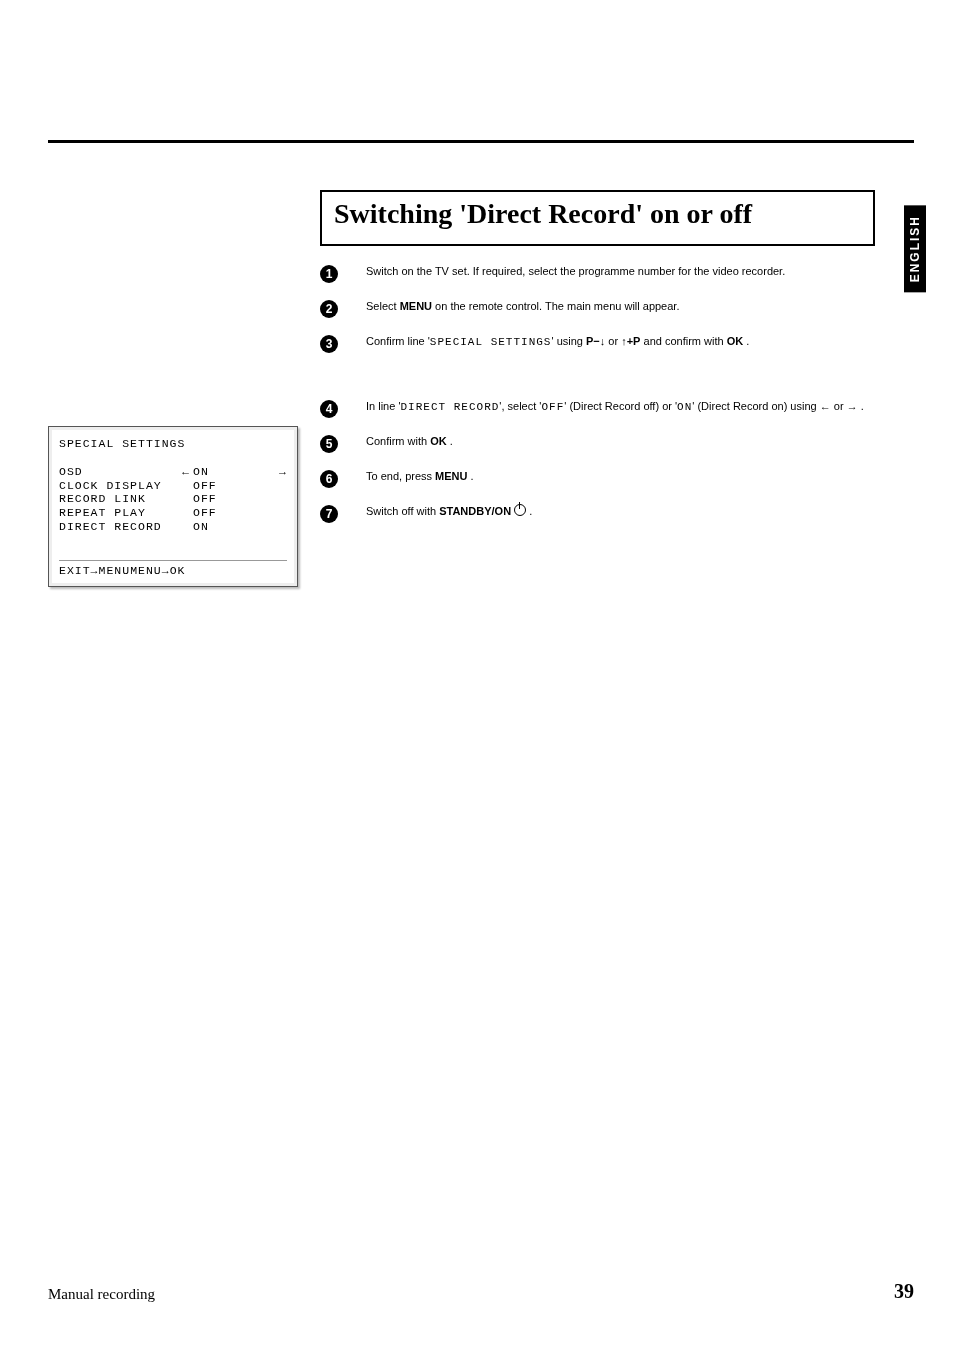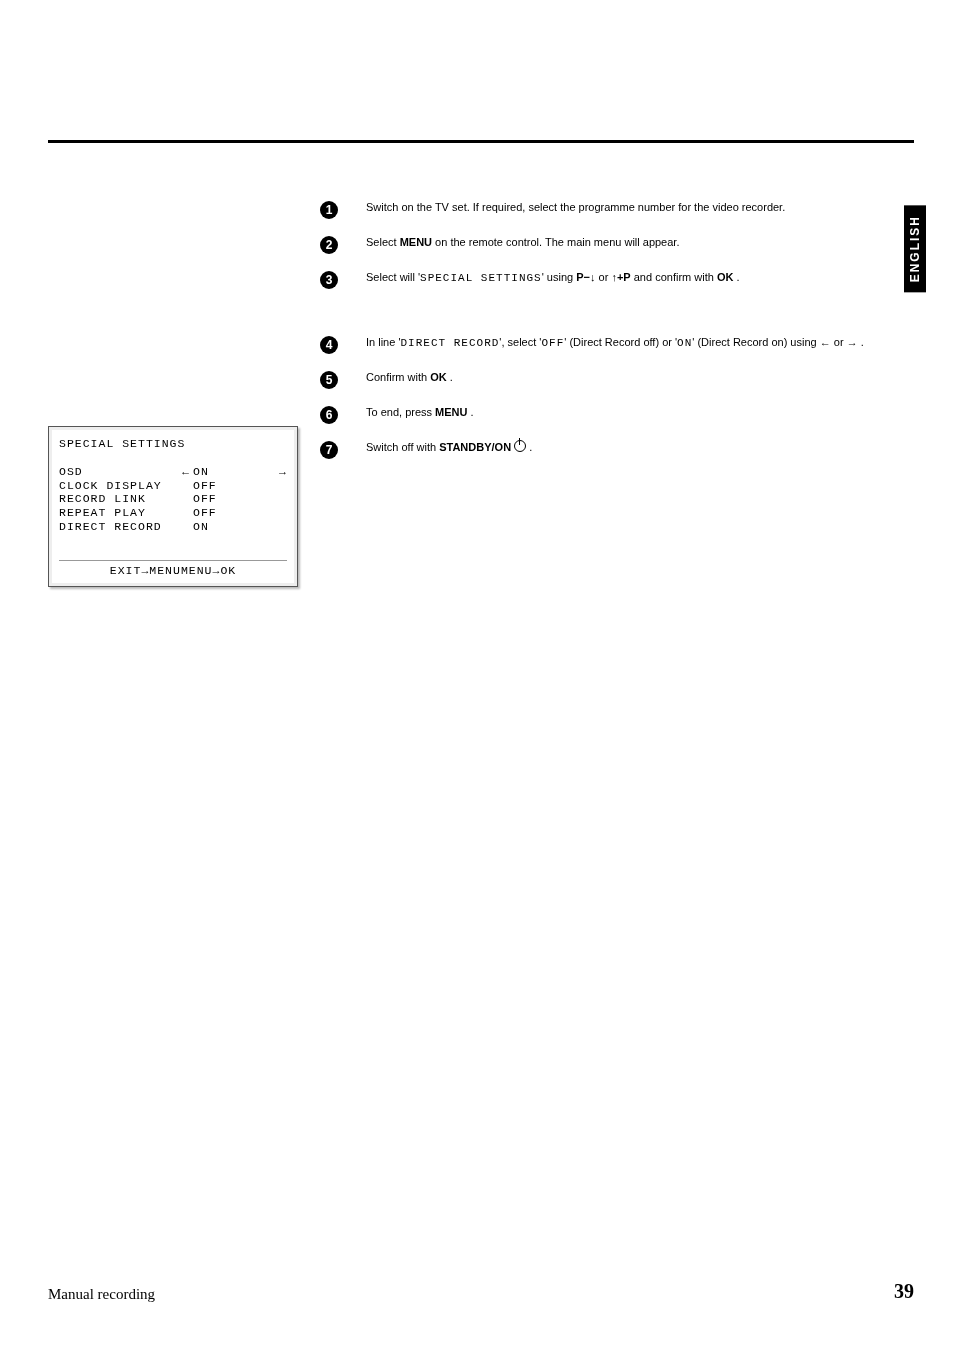--- a/index.html
+++ b/index.html
@@ -150,21 +150,21 @@
     flex: 1;
     text-align: right;
     padding-right: 2px;
   }
   .osd-divider {
     border-top: 1px solid #999;
     margin: 0 2px 3px 2px;
   }
   .osd-footer {
     display: flex;
-    justify-content: center;
+    justify-content: flex-start;
     padding: 0 2px;
   }
   
   .footer-left {
     position: absolute;
     bottom: 48px;
     left: 48px;
     font-family: Georgia, "Times New Roman", serif;
     font-size: 15px;
   }
@@ -178,41 +178,44 @@
   }
 </style>
 </head>
 <body>
 
 <div class="top-rule"></div>
 
 <div class="lang-tab">ENGLISH</div>
 
 <div class="main">
+  <div class="heading-box">
+    <h1>Switching 'Direct Record' on or off</h1>
+  </div>
 
   <div class="steps">
 
     <div class="step">
       <div class="circle">1</div>
       <div class="step-text">Switch on the TV set. If required, select the programme number for the video recorder.</div>
     </div>
 
     <div class="step">
       <div class="circle">2</div>
       <div class="step-text">
         <span>Select </span>
         <span class="btn">MENU</span>
         <span> on the remote control. The main menu will appear.</span>
       </div>
     </div>
 
     <div class="step gap-after">
       <div class="circle">3</div>
       <div class="step-text">
-        <span>Select will '</span><span class="mono">SPECIAL SETTINGS</span><span>' using </span>
+        <span>Confirm line '</span><span class="mono">SPECIAL SETTINGS</span><span>' using </span>
         <span class="btn">P</span><span class="btn">−</span><span class="arrow">↓</span>
         <span> or </span>
         <span class="arrow">↑</span><span class="btn">+</span><span class="btn">P</span>
         <span> and confirm with </span>
         <span class="btn">OK</span><span> .</span>
       </div>
     </div>
 
     <div class="step">
       <div class="circle">4</div>

